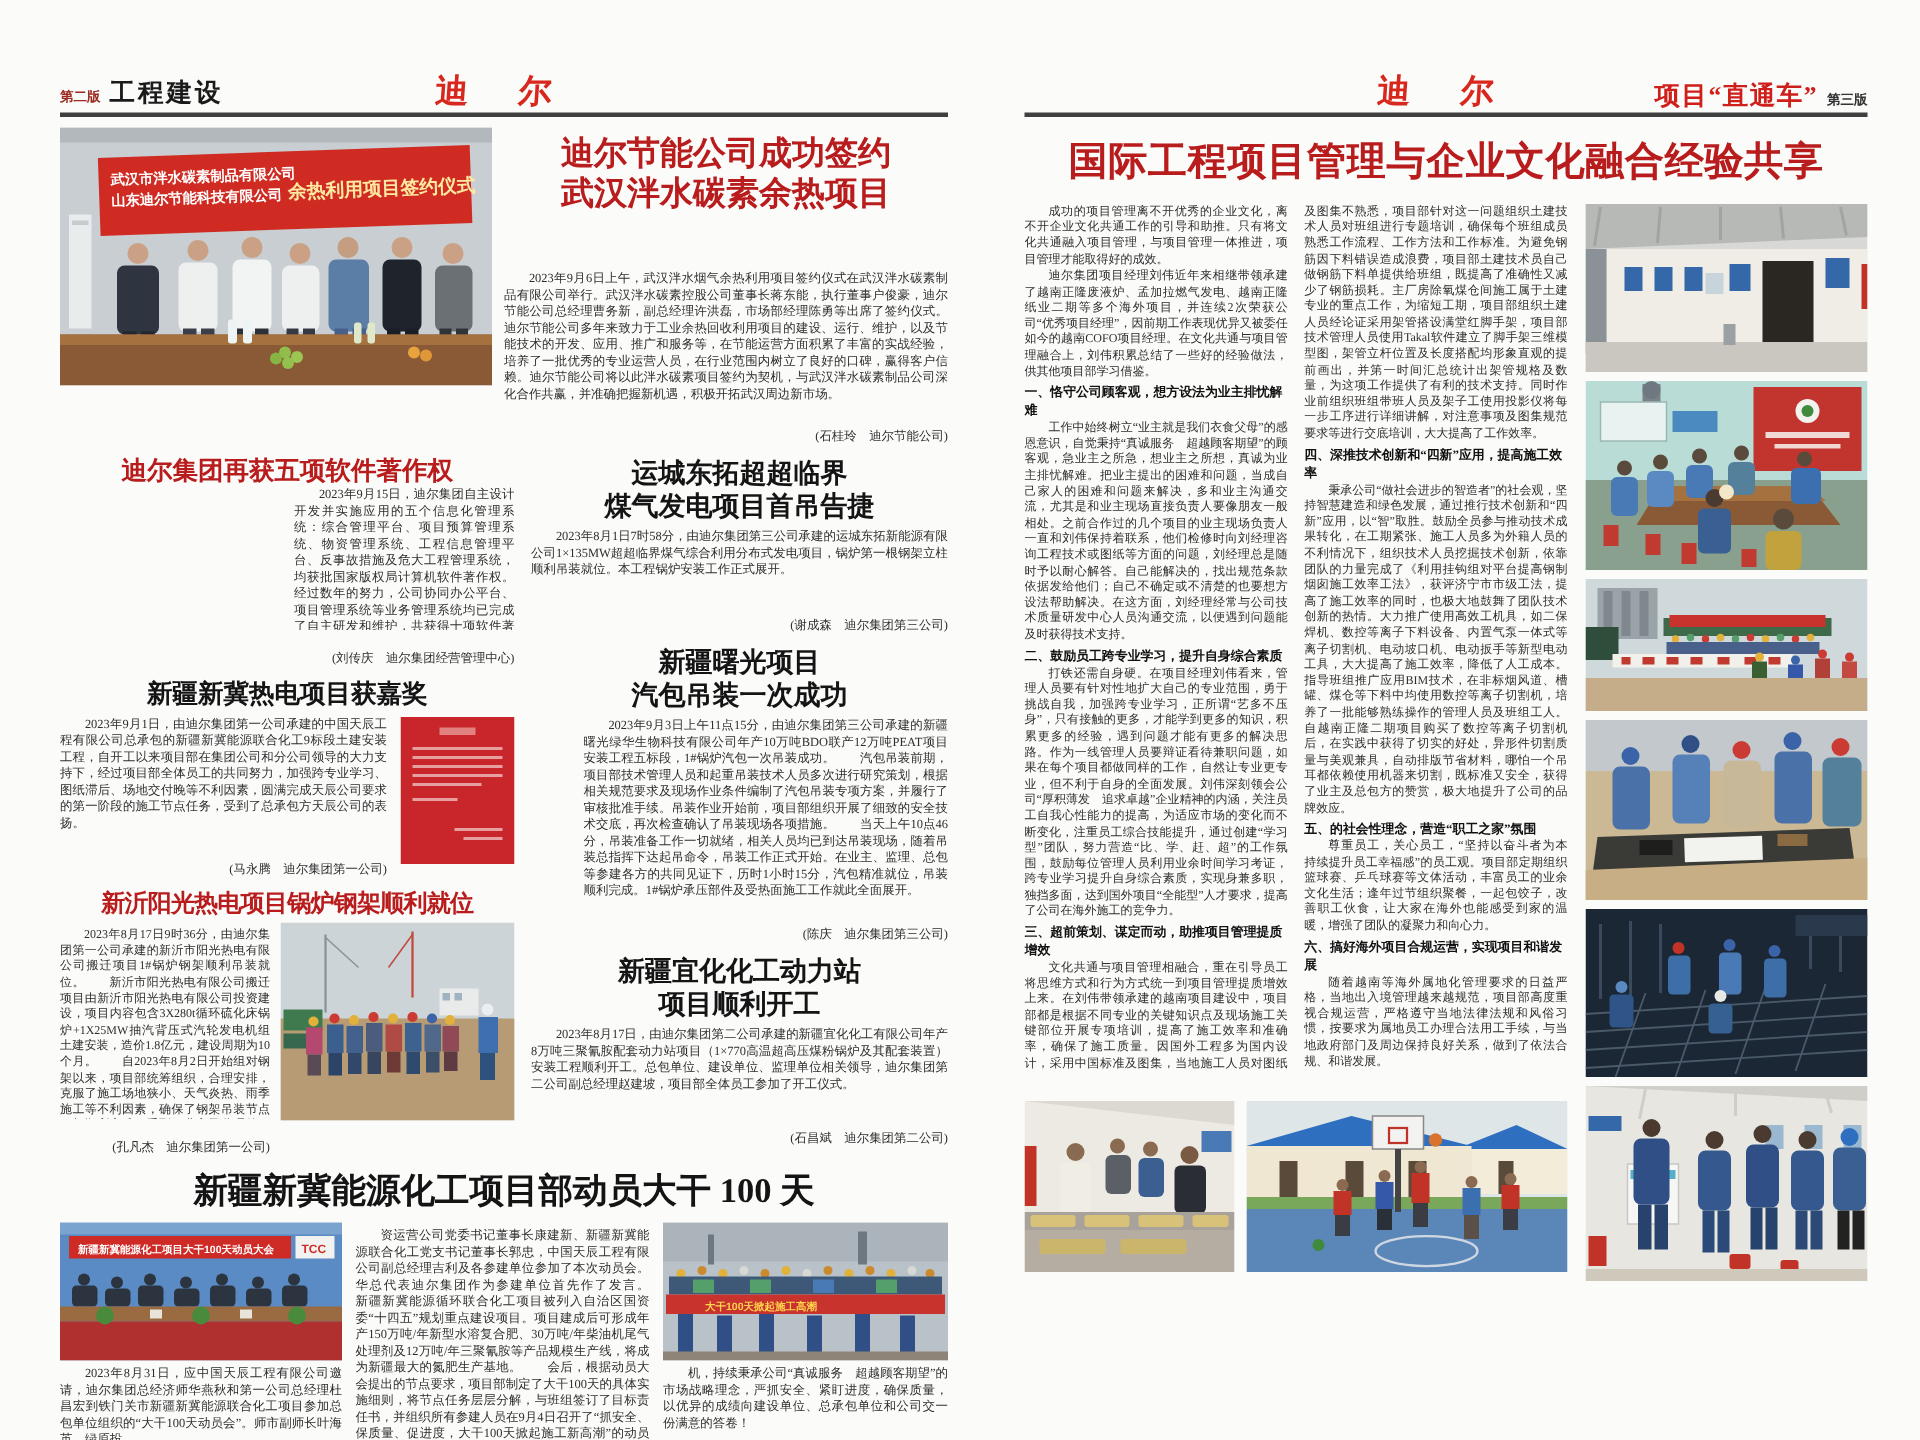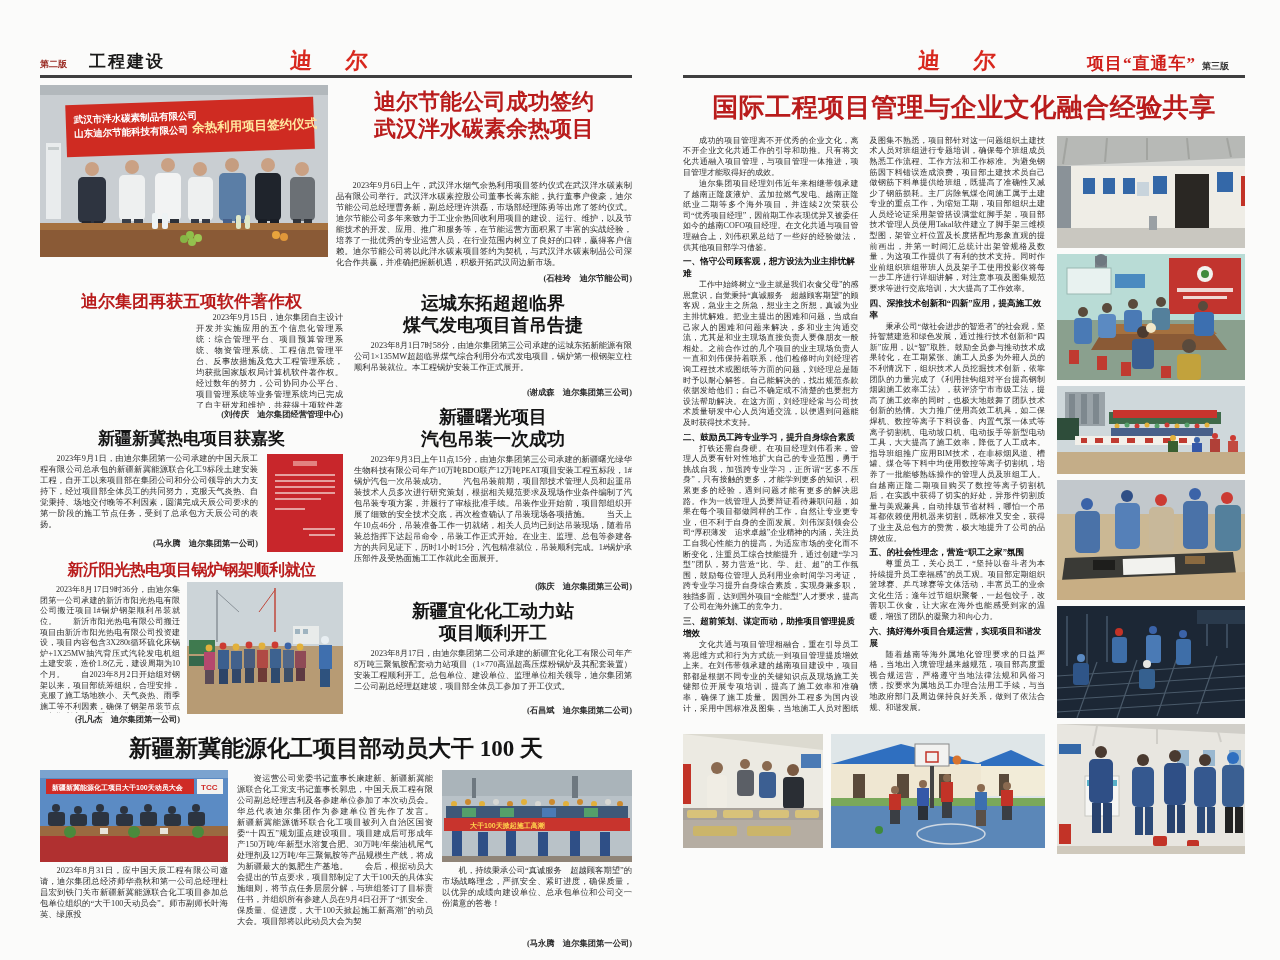--- a/index.html
+++ b/index.html
@@ -3,28 +3,28 @@
 <meta charset="utf-8">
 <style>
   html,body{margin:0;padding:0;}
   body{width:1280px;height:960px;background:#fbfbfa;position:relative;
        font-family:"Liberation Serif","DejaVu Serif",serif;color:#2e2e2e;}
   .page{position:absolute;top:50px;}
   #pageL{left:40px;width:592px;}
   #pageR{left:683px;width:562px;}
   .phead{position:relative;height:25px;border-bottom:3px solid #3f3f3f;margin-bottom:7px;}
   .edition{font-size:9px;color:#9a2a22;font-weight:bold;}
-  .sectionL{font-size:17px;font-weight:bold;color:#1a1a1a;letter-spacing:2px;margin-left:22px;}
+  .sectionL{font-size:17px;font-weight:bold;color:#1a1a1a;letter-spacing:2px;margin-left:6px;}
   .sectionR{font-size:17px;font-weight:bold;color:#cf1f1a;letter-spacing:1px;margin-right:6px;}
   .masthead{position:absolute;left:50%;transform:translateX(-50%) skewX(-4deg);top:-4px;
             color:#d8281e;font-size:22px;font-weight:bold;letter-spacing:14px;font-family:"Liberation Serif",serif;}
   .hl-red{color:#b91c1c;font-weight:bold;text-align:center;line-height:1.22;}
   .hl-black{color:#141414;font-weight:bold;text-align:center;line-height:1.25;}
   .body-txt{font-size:8.3px;line-height:11px;text-align:justify;text-indent:2em;margin:3px 0 0 0;overflow:hidden;}
-  .byline{font-size:8.3px;font-weight:bold;text-align:right;margin-top:1px;}
+  .byline{font-size:8.3px;font-weight:normal;text-align:right;margin-top:13px;}
   .cols2{column-count:2;column-gap:9px;}
   .row{display:flex;}
   .ph{display:block;}
   .gap8{height:8px;}
   .rp-cols{column-count:2;column-gap:11px;height:588px;overflow:hidden;}
   .rp-cols p{font-size:8px;line-height:10.6px;text-align:justify;text-indent:2em;margin:0 0 1px 0;}
   .rp-cols h4{font-size:8.6px;line-height:12px;margin:2px 0 1px 0;color:#111;}
   svg text{font-family:"Liberation Sans","DejaVu Sans",sans-serif;}
 </style>
 </head>
@@ -126,21 +126,21 @@
         <div class="cols2" style="height:96px;overflow:hidden;">
           <p class="body-txt" style="margin-top:2px;">2023年9月15日，迪尔集团自主设计开发并实施应用的五个信息化管理系统：综合管理平台、项目预算管理系统、物资管理系统、工程信息管理平台、反事故措施及危大工程管理系统，均获批国家版权局计算机软件著作权。　　经过数年的努力，公司协同办公平台、项目管理系统等业务管理系统均已完成了自主研发和维护，共获得十项软件著作权。方便、快捷、高效的信息化系统有效提高了工作效率，提升了公司管理水平。此次五项软件著作权的取得，是公司知识产权领域的一大收获，也是公司信息化建设的重要成果。公司将继续秉承“做社会进步推动者”的社会性理念，进一步促进信息化的发展和应用。</p>
         </div>
         <div class="byline">(刘传庆　迪尔集团经营管理中心)</div>
       </div>
       <div class="gap8"></div>
       <div>
         <div class="hl-black" style="font-size:17px;">新疆新冀热电项目获嘉奖</div>
         <div class="row">
           <div style="width:218px;">
-            <p class="body-txt" style="height:84px;">2023年9月1日，由迪尔集团第一公司承建的中国天辰工程有限公司总承包的新疆新冀能源联合化工9标段土建安装工程，自开工以来项目部在集团公司和分公司领导的大力支持下，经过项目部全体员工的共同努力，克服天气炎热、自觉秉持、场地交付晚等不利因素，圆满完成天辰公司要求的第一阶段的施工节点任务，受到了总承包方天辰公司的表扬。</p>
+            <p class="body-txt" style="height:84px;">2023年9月1日，由迪尔集团第一公司承建的中国天辰工程有限公司总承包的新疆新冀能源联合化工9标段土建安装工程，自开工以来项目部在集团公司和分公司领导的大力支持下，经过项目部全体员工的共同努力，加强跨专业学习、图纸滞后、场地交付晚等不利因素，圆满完成天辰公司要求的第一阶段的施工节点任务，受到了总承包方天辰公司的表扬。</p>
             <div class="byline">(马永腾　迪尔集团第一公司)</div>
           </div>
           <svg class="ph" width="76" height="98" viewBox="0 0 76 98" style="margin-left:9px;margin-top:4px;">
             <rect width="76" height="98" fill="#c8262b"></rect>
             <rect x="26" y="7" width="24" height="5" fill="#e89a96" opacity="0.8"></rect>
             <g fill="#f0c9c6" opacity="0.75">
               <rect x="8" y="20" width="60" height="2"></rect>
                 <rect x="8" y="26" width="60" height="2"></rect>
                 <rect x="8" y="32" width="60" height="2"></rect>
               <rect x="8" y="38" width="60" height="2"></rect>
@@ -232,21 +232,21 @@
         </div>
         <p class="body-txt" style="height:46px;">2023年8月1日7时58分，由迪尔集团第三公司承建的运城东拓新能源有限公司1×135MW超超临界煤气综合利用分布式发电项目，锅炉第一根钢架立柱顺利吊装就位。本工程锅炉安装工作正式展开。</p>
         <div class="byline">(谢成森　迪尔集团第三公司)</div>
       </div>
       <div class="gap8"></div>
       <div>
         <div class="hl-black" style="font-size:18px;">
           <div>新疆曙光项目</div>
             <div>汽包吊装一次成功</div>
         </div>
-        <p class="body-txt" style="height:126px;">2023年9月3日上午11点15分，由迪尔集团第三公司承建的新疆曙光绿华生物科技有限公司年产10万吨BDO联产12万吨PEAT项目安装工程五标段，1#锅炉汽包一次吊装成功。　　汽包吊装前期，项目部技术管理人员和起重吊装技术人员多次进行研究策划，根据相关规范要求及现场作业条件编制了汽包吊装专项方案，并履行了审核批准手续。吊装作业开始前，项目部组织开展了细致的安全技术交底，再次检查确认了吊装现场各项措施。　　当天上午10点46分，吊装准备工作一切就绪，相关人员均已到达吊装现场，随着吊装总指挥下达起吊命令，吊装工作正式开始。在业主、监理、总包等参建各方的共同见证下，历时1小时15分，汽包精准就位，吊装顺利完成。1#锅炉承压部件及受热面施工工作就此全面展开。</p>
+        <p class="body-txt" style="height:126px;margin-left:35px;">2023年9月3日上午11点15分，由迪尔集团第三公司承建的新疆曙光绿华生物科技有限公司年产10万吨BDO联产12万吨PEAT项目安装工程五标段，1#锅炉汽包一次吊装成功。　　汽包吊装前期，项目部技术管理人员和起重吊装技术人员多次进行研究策划，根据相关规范要求及现场作业条件编制了汽包吊装专项方案，并履行了审核批准手续。吊装作业开始前，项目部组织开展了细致的安全技术交底，再次检查确认了吊装现场各项措施。　　当天上午10点46分，吊装准备工作一切就绪，相关人员均已到达吊装现场，随着吊装总指挥下达起吊命令，吊装工作正式开始。在业主、监理、总包等参建各方的共同见证下，历时1小时15分，汽包精准就位，吊装顺利完成。1#锅炉承压部件及受热面施工工作就此全面展开。</p>
         <div class="byline">(陈庆　迪尔集团第三公司)</div>
       </div>
       <div class="gap8"></div>
       <div>
         <div class="hl-black" style="font-size:18px;">
           <div>新疆宜化化工动力站</div>
             <div>项目顺利开工</div>
         </div>
         <p class="body-txt" style="height:56px;">2023年8月17日，由迪尔集团第二公司承建的新疆宜化化工有限公司年产8万吨三聚氰胺配套动力站项目（1×770高温超高压煤粉锅炉及其配套装置）安装工程顺利开工。总包单位、建设单位、监理单位相关领导，迪尔集团第二公司副总经理赵建坡，项目部全体员工参加了开工仪式。</p>
         <div class="byline">(石昌斌　迪尔集团第二公司)</div>
@@ -337,21 +337,21 @@
         <p class="body-txt" style="height:72px;">机，持续秉承公司“真诚服务　超越顾客期望”的市场战略理念，严抓安全、紧盯进度，确保质量，以优异的成绩向建设单位、总承包单位和公司交一份满意的答卷！</p>
         <div class="byline">(马永腾　迪尔集团第一公司)</div>
       </div>
     </div>
   </div>
 </div>
 
 <div class="page" id="pageR">
   <div class="phead">
     <span class="masthead">迪 尔</span>
-    <span style="position:absolute;right:16px;top:2px;">
+    <span style="position:absolute;right:0;top:2px;">
       <span class="sectionR">项目“直通车”</span><span class="edition" style="color:#333;">第三版</span>
     </span>
   </div>
 
   <div class="hl-red" style="font-size:26px;margin:14px 0 12px 0;letter-spacing:0.5px;">国际工程项目管理与企业文化融合经验共享</div>
 
   <div class="row">
 
     <div style="width:362px;">
       <div class="rp-cols">

